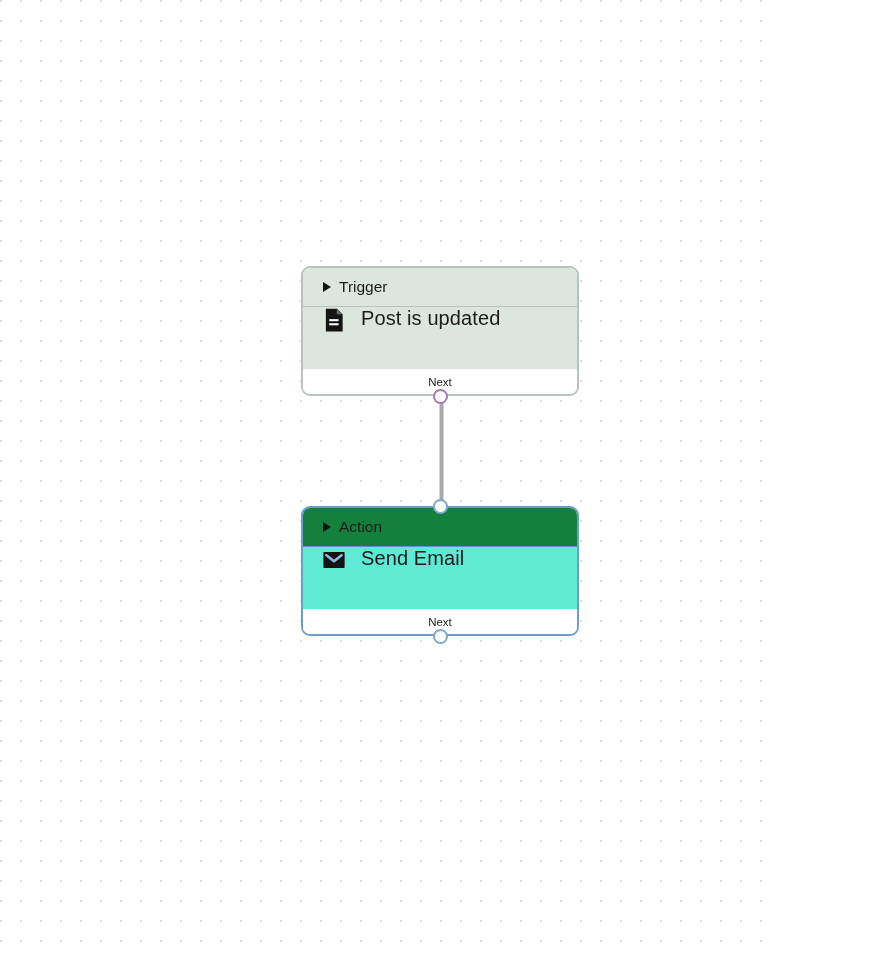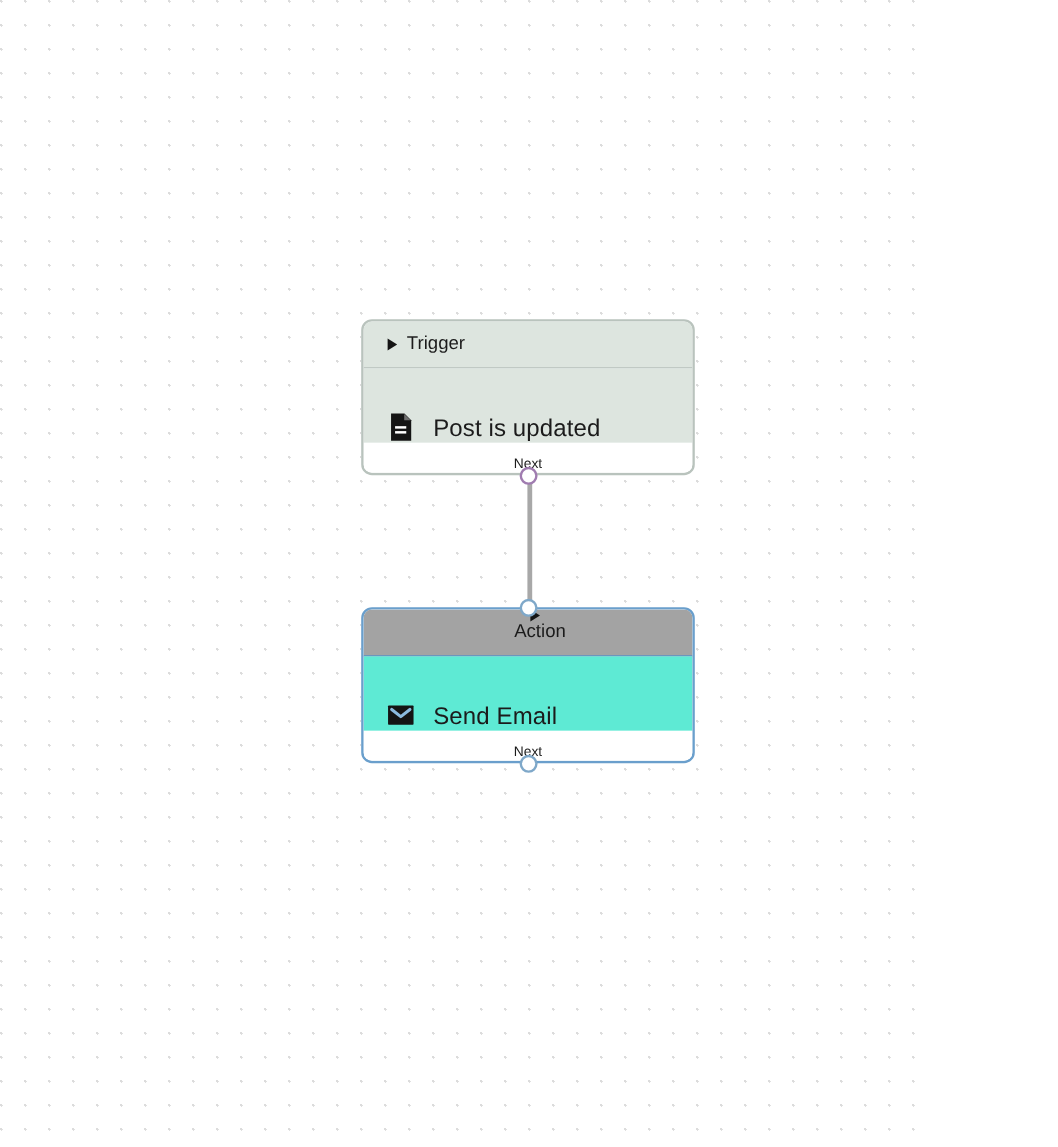--- a/index.html
+++ b/index.html
@@ -69,55 +69,55 @@
     height: 0;
     border-left: 8px solid #141414;
     border-top: 5.5px solid transparent;
     border-bottom: 5.5px solid transparent;
     margin-right: 8px;
     flex: 0 0 auto;
   }
   .node-body {
     height: 62px;
     display: flex;
-    align-items: flex-end;
+    align-items: flex-start;
     padding-left: 18px;
     box-sizing: border-box;
   }
   .node-body-label {
     font-size: 20px;
     color: #1b1b1b;
     margin-left: 14px;
     letter-spacing: 0.1px;
   }
   .node-footer {
     height: 25px;
     background: #ffffff;
     display: flex;
-    align-items: flex-end;
+    align-items: center;
     justify-content: center;
     box-sizing: border-box;
   }
   .node-footer-label {
     font-size: 11.5px;
     color: #1b1b1b;
     line-height: 14px;
     padding-top: 1px;
   }
 
   
   #node-trigger { left: 301px; top: 266px; }
   #node-trigger .node-inner { border-color: #b9c3bd; }
   #node-trigger .node-header { background: #dde5df; border-bottom-color: #b9c3bd; }
   #node-trigger .node-body   { background: #dde5df; }
 
   
   #node-action { left: 301px; top: 506px; }
   #node-action .node-inner { border-color: #6a9fcc; }
-  #node-action .node-header { background: #a3a3a3; border-bottom-color: #5d93c4; flex-direction: column; }
+  #node-action .node-header { background: #15803d; border-bottom-color: #5d93c4; }
   #node-action .node-body   { background: #5eead4; }
 
   
   .glyph-icon { width: 26px; height: 26px; flex: 0 0 auto; display: block; }
 
   
   .port {
     position: absolute;
     width: 15px;
     height: 15px;

